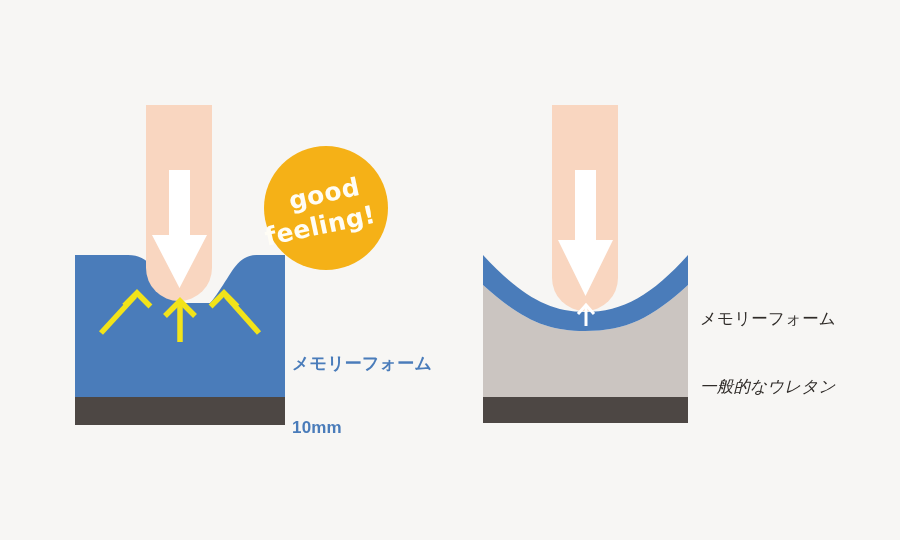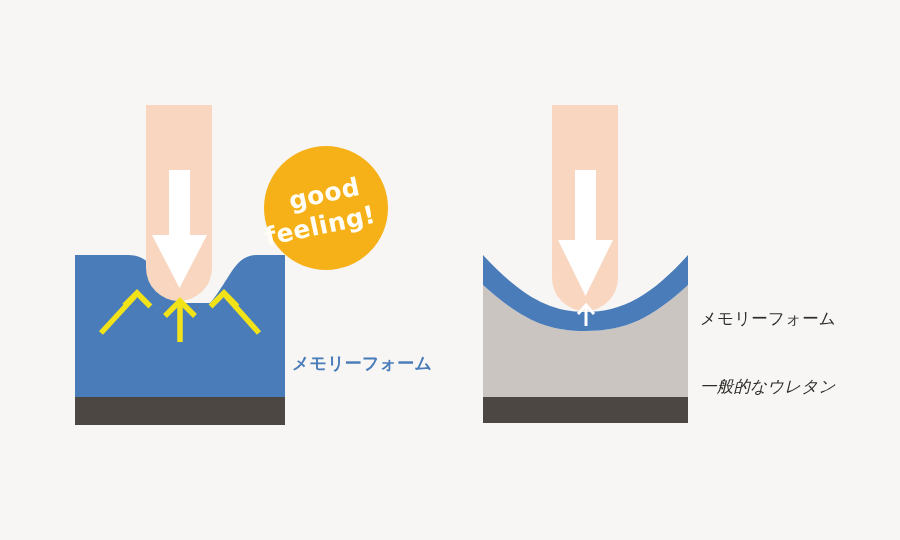--- a/index.html
+++ b/index.html
@@ -155,20 +155,21 @@
 
       <g stroke="#ffffff" stroke-width="3" fill="none">
         <line x1="586" y1="326" x2="586" y2="306"></line>
         <polyline points="578,314 586,305 594,314" stroke-linejoin="miter"></polyline>
       </g>
     </g>
   </svg>
 
   <div class="lbl lbl-left" id="label-memory-left">
     <div>メモリーフォーム</div>
+    <div>10mm</div>
   </div>
 
   <div class="lbl lbl-right" id="label-memory-right">
     <div>メモリーフォーム</div>
   </div>
 
   <div class="lbl lbl-right" id="label-urethane-right">
     <div>一般的なウレタン</div>
   </div>
 

